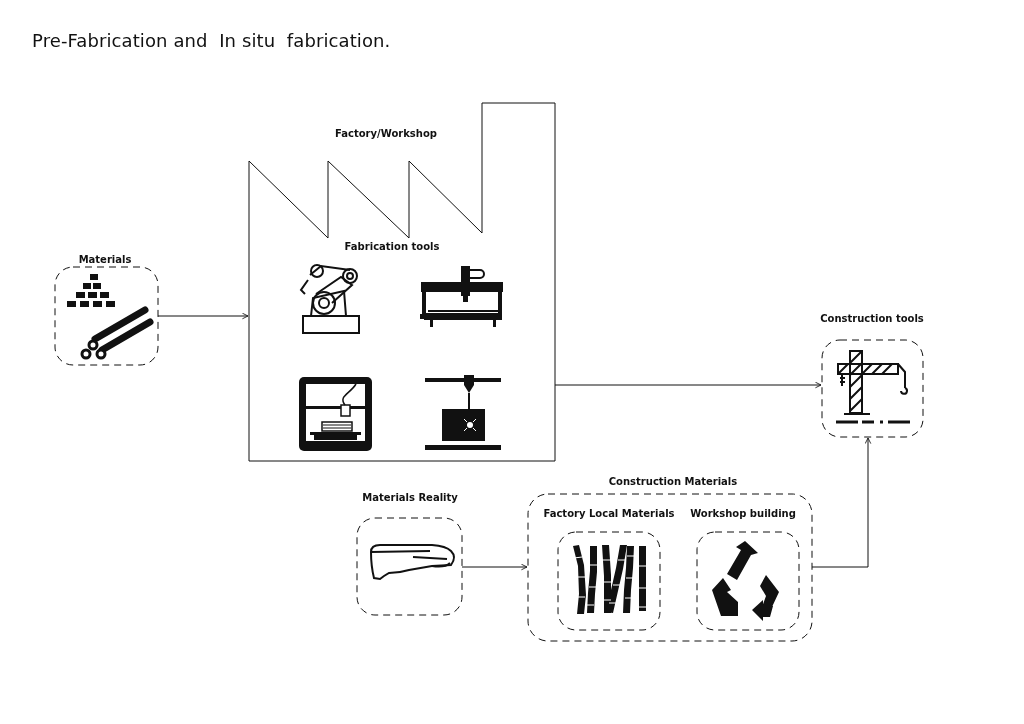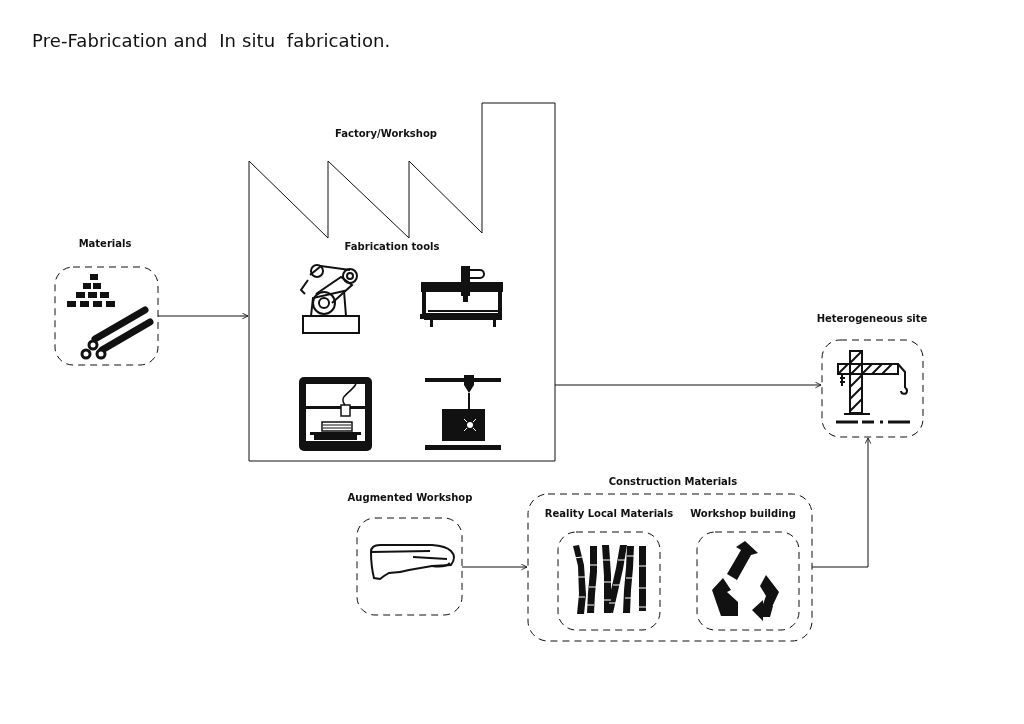--- a/index.html
+++ b/index.html
@@ -6,27 +6,27 @@
   body { width:1024px; height:724px; position:relative; overflow:hidden; font-family:"DejaVu Sans", sans-serif; color:#111; }
   .title { position:absolute; left:32px; top:30px; font-size:18px; font-weight:400; letter-spacing:0.1px; white-space:pre; }
   .lbl { position:absolute; font-size:10px; font-weight:bold; white-space:nowrap; transform:translateX(-50%); }
   svg.diagram { position:absolute; left:0; top:0; }
 </style>
 </head>
 <body>
 
 <div class="title">Pre-Fabrication and  In situ  fabrication.</div>
 
-<div class="lbl" style="left:105px;top:238px;">Materials</div>
+<div class="lbl" style="left:105px;top:254px;">Materials</div>
 <div class="lbl" style="left:386px;top:128px;">Factory/Workshop</div>
 <div class="lbl" style="left:392px;top:241px;">Fabrication tools</div>
-<div class="lbl" style="left:872px;top:313px;">Heterogeneous site</div>
-<div class="lbl" style="left:410px;top:492px;">Augmented Workshop</div>
+<div class="lbl" style="left:872px;top:313px;">Construction tools</div>
+<div class="lbl" style="left:410px;top:492px;">Materials Reality</div>
 <div class="lbl" style="left:673px;top:476px;">Construction Materials</div>
-<div class="lbl" style="left:609px;top:508px;">Reality Local Materials</div>
+<div class="lbl" style="left:609px;top:508px;">Factory Local Materials</div>
 <div class="lbl" style="left:743px;top:508px;">Workshop building</div>
 
 <svg class="diagram" width="1024" height="724" viewBox="0 0 1024 724">
   <defs>
     <marker id="arr" viewBox="0 0 10 10" refX="9" refY="5" markerWidth="7" markerHeight="7" orient="auto">
       <path d="M1,1 L9,5 L1,9" fill="none" stroke="#111" stroke-width="1.2"></path>
     </marker>
   </defs>
 
   <path d="M249,461 L249,161 L328,238 L328,161 L409,238 L409,161 L482,233 L482,103 L555,103 L555,461 Z" fill="none" stroke="#111" stroke-width="1"></path>

